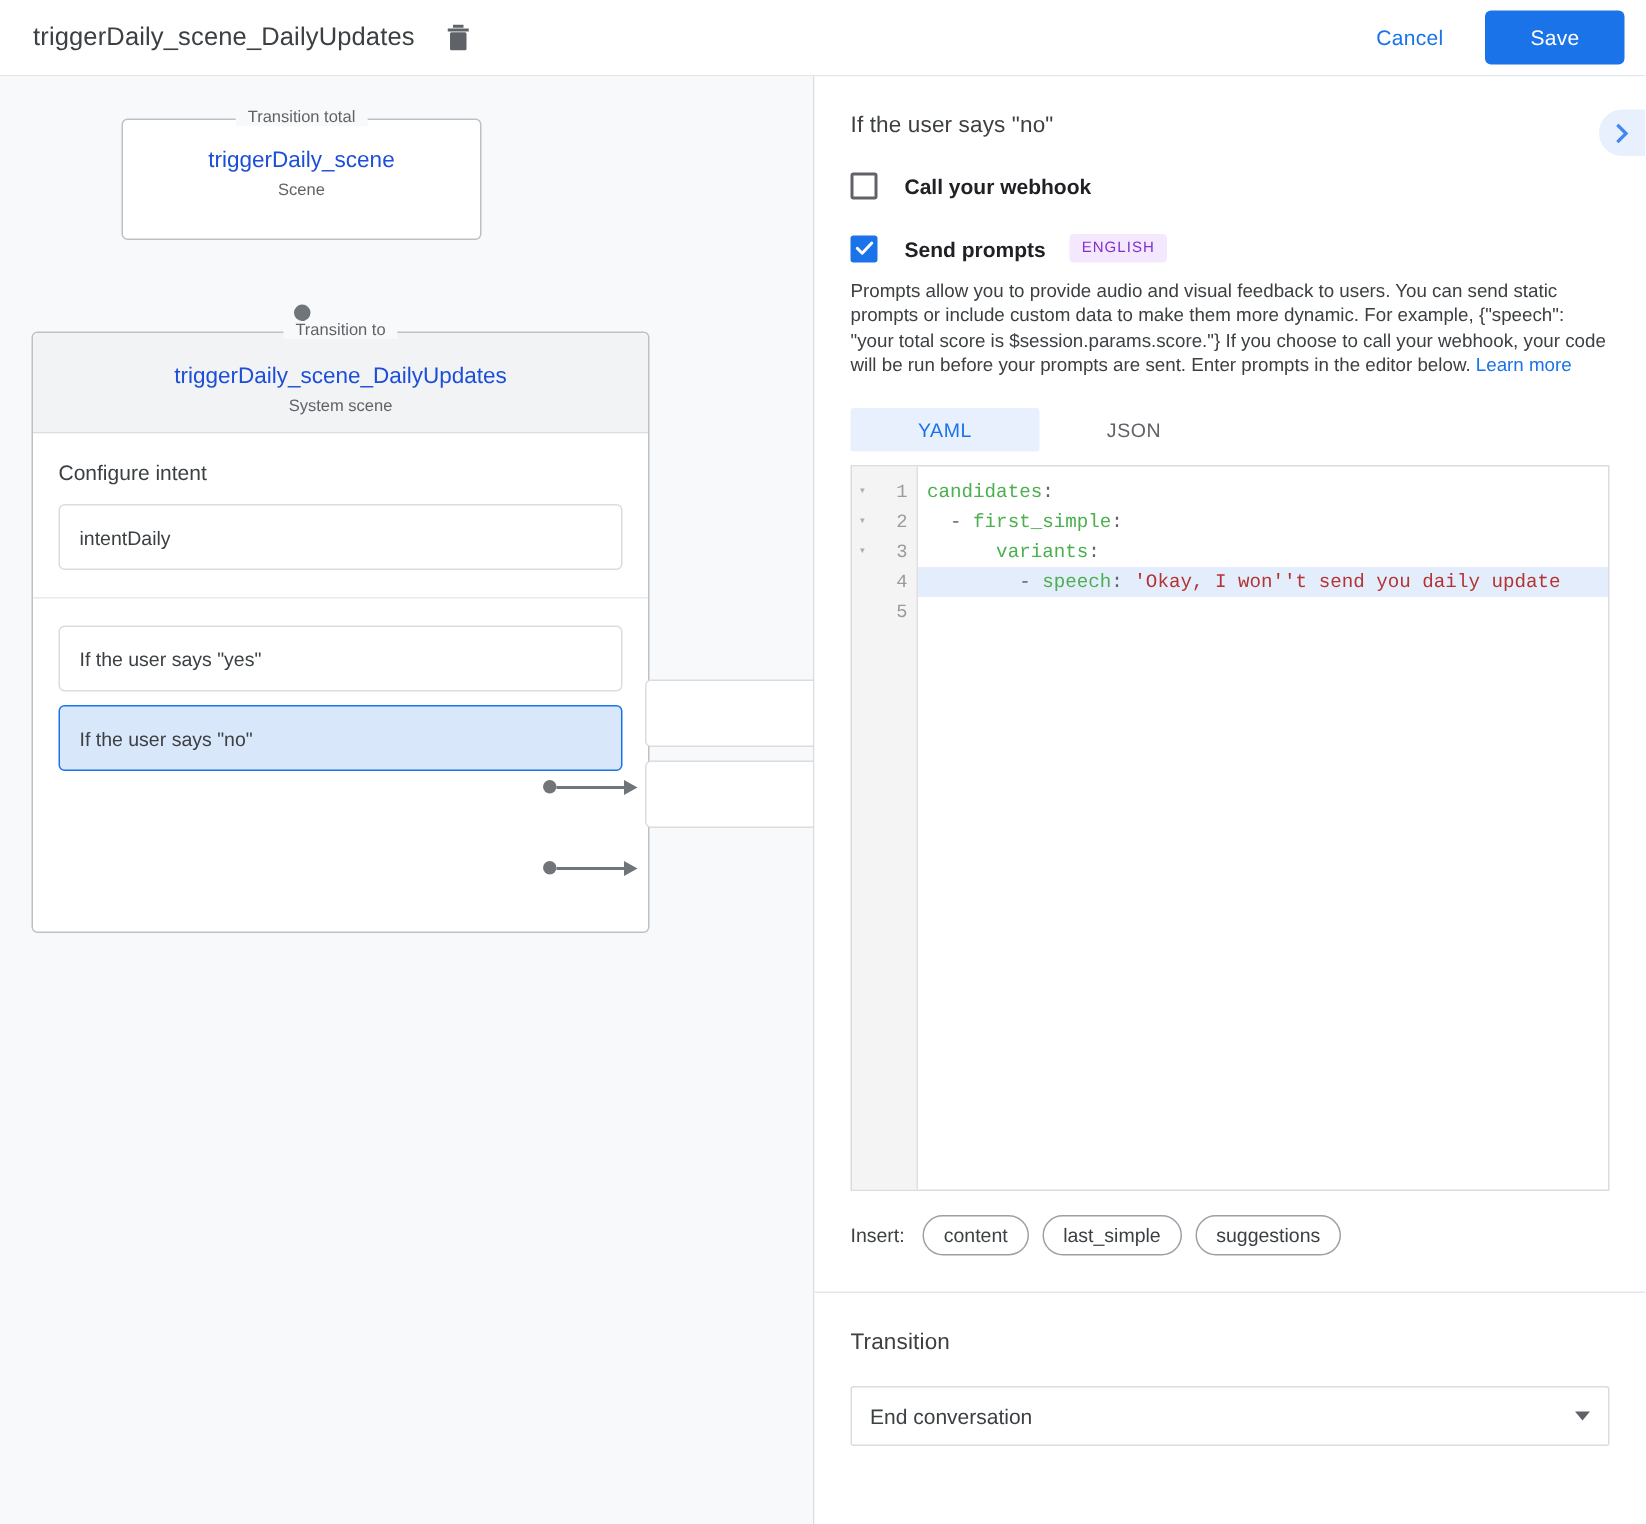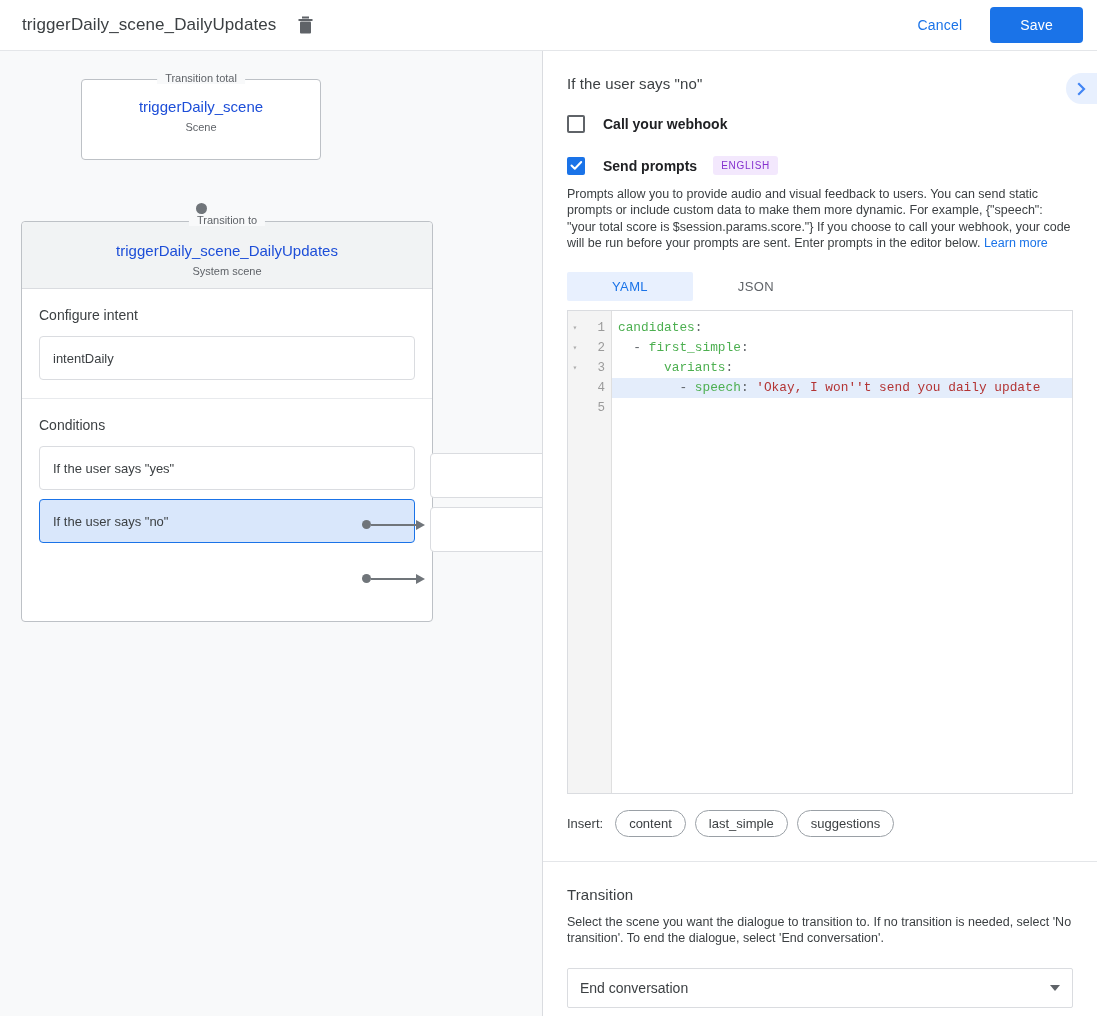--- a/index.html
+++ b/index.html
@@ -486,21 +486,20 @@
         <div class="node-title">triggerDaily_scene_DailyUpdates</div>
         <div class="node-sub">System scene</div>
       </div>
 
       <div class="section">
         <div class="section-label">Configure intent</div>
         <div class="field-box">intentDaily</div>
       </div>
 
       <div class="section">
-        <div class="section-label">Conditions</div>
         <div class="cond-box">If the user says "yes"</div>
         <div class="cond-box selected">If the user says "no"</div>
       </div>
     </div>
 
     <div class="branch-dot b1"></div>
     <div class="branch-line b1"></div>
     <div class="branch-arrow b1"></div>
     <div class="target-box t1"></div>
 
@@ -576,20 +575,19 @@
         <button class="chip">content</button>
         <button class="chip">last_simple</button>
         <button class="chip">suggestions</button>
       </div>
     </div>
 
     <div class="panel-divider"></div>
 
     <div class="panel-section">
       <div class="panel-title">Transition</div>
-      <div class="help-text">Select the scene you want the dialogue to transition to. If no transition is needed, select 'No transition'. To end the dialogue, select 'End conversation'.</div>
       <div class="select-box">
         <span class="select-value">End conversation</span>
         <span class="caret"></span>
       </div>
     </div>
   </div>
 </div>
 
 </body></html>

